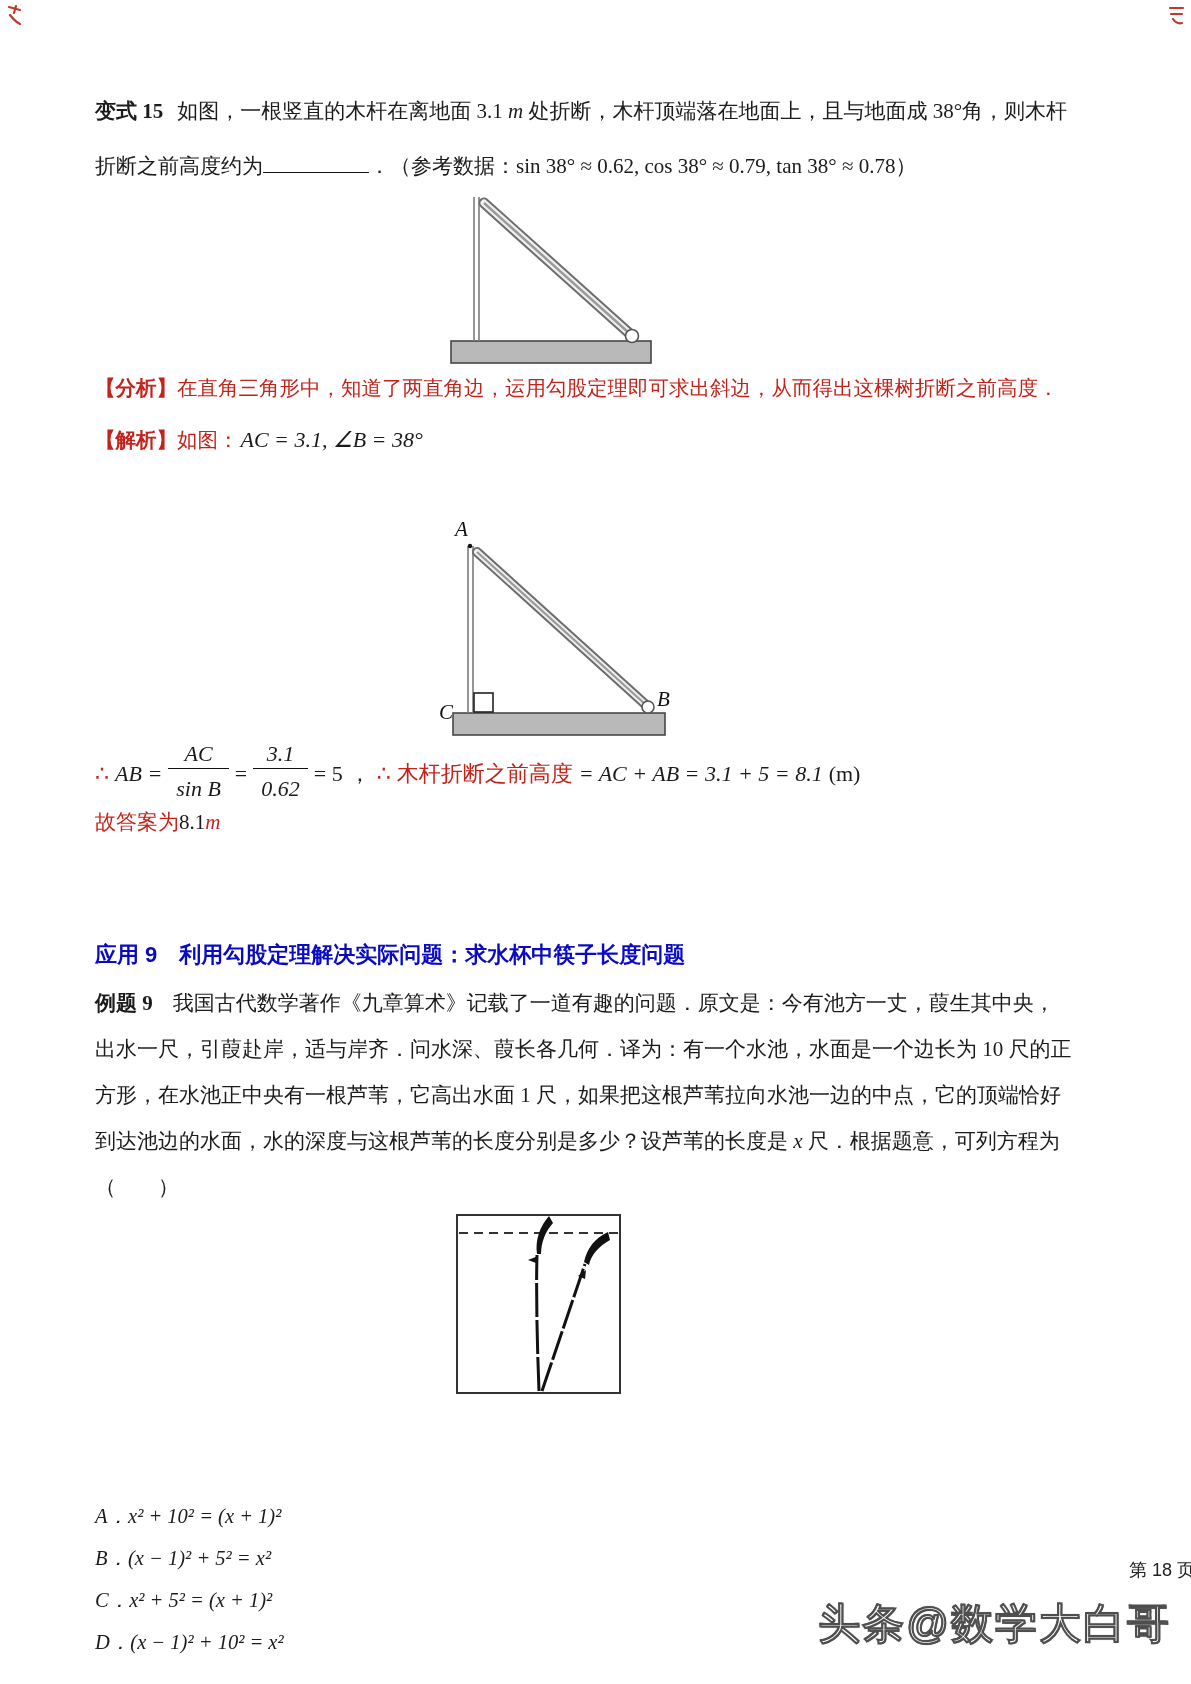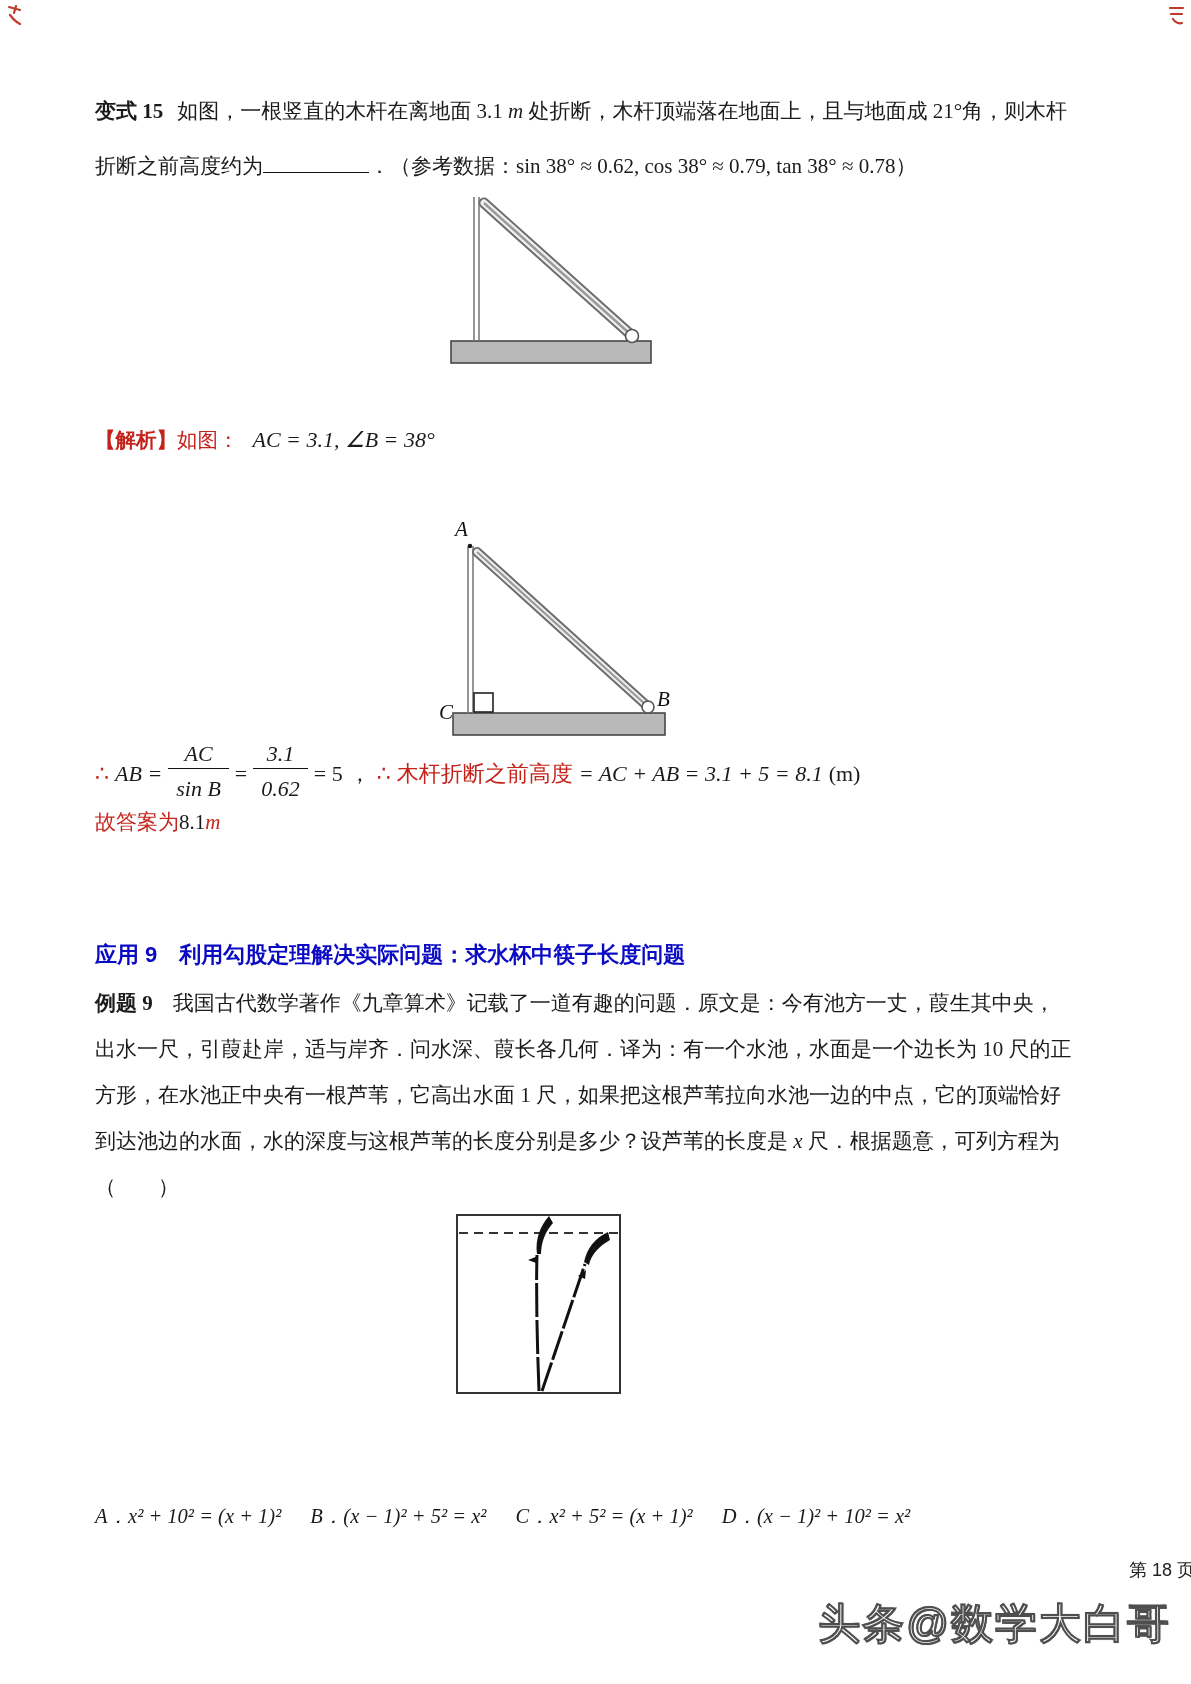--- a/index.html
+++ b/index.html
@@ -11,40 +11,40 @@
 
   
   .p15{position:absolute;left:95px;top:84px;width:1008px;font-size:21px;line-height:55px;}
   .p15 .label{font-weight:bold;margin-right:14px;}
   .blank{display:inline-block;width:106px;border-bottom:1.8px solid #111;height:20px;vertical-align:baseline;}
 
   
   .analysis{position:absolute;left:95px;top:374px;width:1012px;font-size:20.5px;color:#c4231b;}
   .analysis .tag,.solution .tag{font-weight:bold;}
   .solution{position:absolute;left:95px;top:426px;font-size:20.5px;color:#c4231b;}
-  .solution .math{color:#1b1b1b;font-style:italic;font-size:22px;margin-left:14px;}
+  .solution .math{color:#1b1b1b;font-style:italic;font-size:22px;margin-left:2px;}
 
   
   .conc{position:absolute;left:95px;top:740px;width:1010px;font-size:22px;
         display:flex;align-items:center;gap:6px;}
   .frac{display:inline-block;text-align:center;vertical-align:middle;font-style:italic;line-height:1.25;}
   .frac .num{display:block;padding:0 8px;border-bottom:1.8px solid #111;}
   .frac .den{display:block;padding:6px 8px;}
   .ans-line{position:absolute;left:95px;top:808px;font-size:21px;text-align:center;}
 
   
   .app9{position:absolute;left:95px;top:940px;font-size:22px;font-weight:bold;color:#0a0ac4;
         font-family:"Liberation Sans",sans-serif;text-align:right;}
   .app9 .t{margin-left:22px;}
   .ex9{position:absolute;left:95px;top:980px;width:1010px;font-size:21px;line-height:46px;}
   .ex9 .label{font-weight:bold;margin-right:20px;text-align:right;}
 
   
   .opts{position:absolute;left:95px;top:1502px;width:1010px;font-size:20.5px;
-        font-style:italic;display:flex;gap:29px;white-space:nowrap;}
+        font-style:italic;display:flex;gap:14px;white-space:nowrap;flex-direction:column;}
   .opts .olabel{font-style:italic;}
 
   
   .footer{position:absolute;left:4px;top:1558px;width:100%;text-align:right;font-size:18px;
           font-family:"Liberation Sans",sans-serif;color:#222;}
   .watermark{position:absolute;right:20px;top:1596px;font-size:42px;font-weight:normal;
              font-family:"Liberation Sans",sans-serif;color:#ffffff;letter-spacing:2px;
              -webkit-text-stroke:2px #4e4e4e;
              text-shadow:0 0 2px #555, 1px 1px 0 #555, -1px -1px 0 #555;}
 
@@ -64,41 +64,44 @@
 
   <svg class="corner-mark cm-left" width="17" height="22" viewBox="0 0 17 22">
     <path d="M3 3 L14 6 M4 11 C7 15 10 18 14 20 M10 2 L8 9" stroke="#c0392b" stroke-width="2.2" fill="none" stroke-linecap="round"></path>
   </svg>
   <svg class="corner-mark cm-right" width="17" height="22" viewBox="0 0 17 22">
     <path d="M2 4 L15 4 M3 10 L14 10 M5 15 C7 18 10 20 14 19" stroke="#c0392b" stroke-width="2.2" fill="none" stroke-linecap="round"></path>
   </svg>
 
   <div class="p15">
     <div>
-      <span class="label">变式 15</span><span>如图，一根竖直的木杆在离地面 3.1 </span><span class="ital mathser">m</span><span> 处折断，木杆顶端落在地面上，且与地面成 21°角，则木杆</span>
+      <span class="label">变式 15</span><span>如图，一根竖直的木杆在离地面 3.1 </span><span class="ital mathser">m</span><span> 处折断，木杆顶端落在地面上，且与地面成 38°角，则木杆</span>
     </div>
     <div>
       <span>折断之前高度约为</span><span class="blank"></span><span>．（参考数据：</span><span class="mathser">sin 38° ≈ 0.62, cos 38° ≈ 0.79, tan 38° ≈ 0.78</span><span>）</span>
     </div>
   </div>
 
   <svg class="fig1" width="215" height="182" viewBox="0 0 215 182">
     <rect x="3" y="151" width="200" height="22" fill="#b9b9b9" stroke="#474747" stroke-width="1.6"></rect>
     <g>
       <line x1="26" y1="7" x2="26" y2="151" stroke="#7c7c7c" stroke-width="1.6"></line>
       <line x1="31" y1="7" x2="31" y2="151" stroke="#7c7c7c" stroke-width="1.6"></line>
     </g>
     <g>
       <line x1="36" y1="13" x2="181" y2="143" stroke="#6d6d6d" stroke-width="11" stroke-linecap="round"></line>
       <line x1="36" y1="13" x2="181" y2="143" stroke="#f0f0f0" stroke-width="7" stroke-linecap="round"></line>
       <line x1="36" y1="13" x2="181" y2="143" stroke="#9a9a9a" stroke-width="2.5"></line>
       <circle cx="184" cy="146" r="6.5" fill="#ffffff" stroke="#555555" stroke-width="1.6"></circle>
     </g>
   </svg>
 
+  <div class="analysis">
+    <span class="tag">【分析】</span><span>在直角三角形中，知道了两直角边，运用勾股定理即可求出斜边，从而得出这棵树折断之前高度．</span>
+  </div>
 
   <div class="solution">
     <span class="tag">【解析】</span><span>如图：</span><span class="math">AC = 3.1, ∠B = 38°</span>
   </div>
 
   <svg class="fig2" width="250" height="228" viewBox="0 0 250 228">
     <text x="22" y="20" font-size="21" font-style="italic" fill="#111">A</text>
     <text x="6" y="203" font-size="21" font-style="italic" fill="#111">C</text>
     <text x="224" y="190" font-size="21" font-style="italic" fill="#111">B</text>
     <rect x="20" y="197" width="212" height="22" fill="#b9b9b9" stroke="#474747" stroke-width="1.6"></rect>

